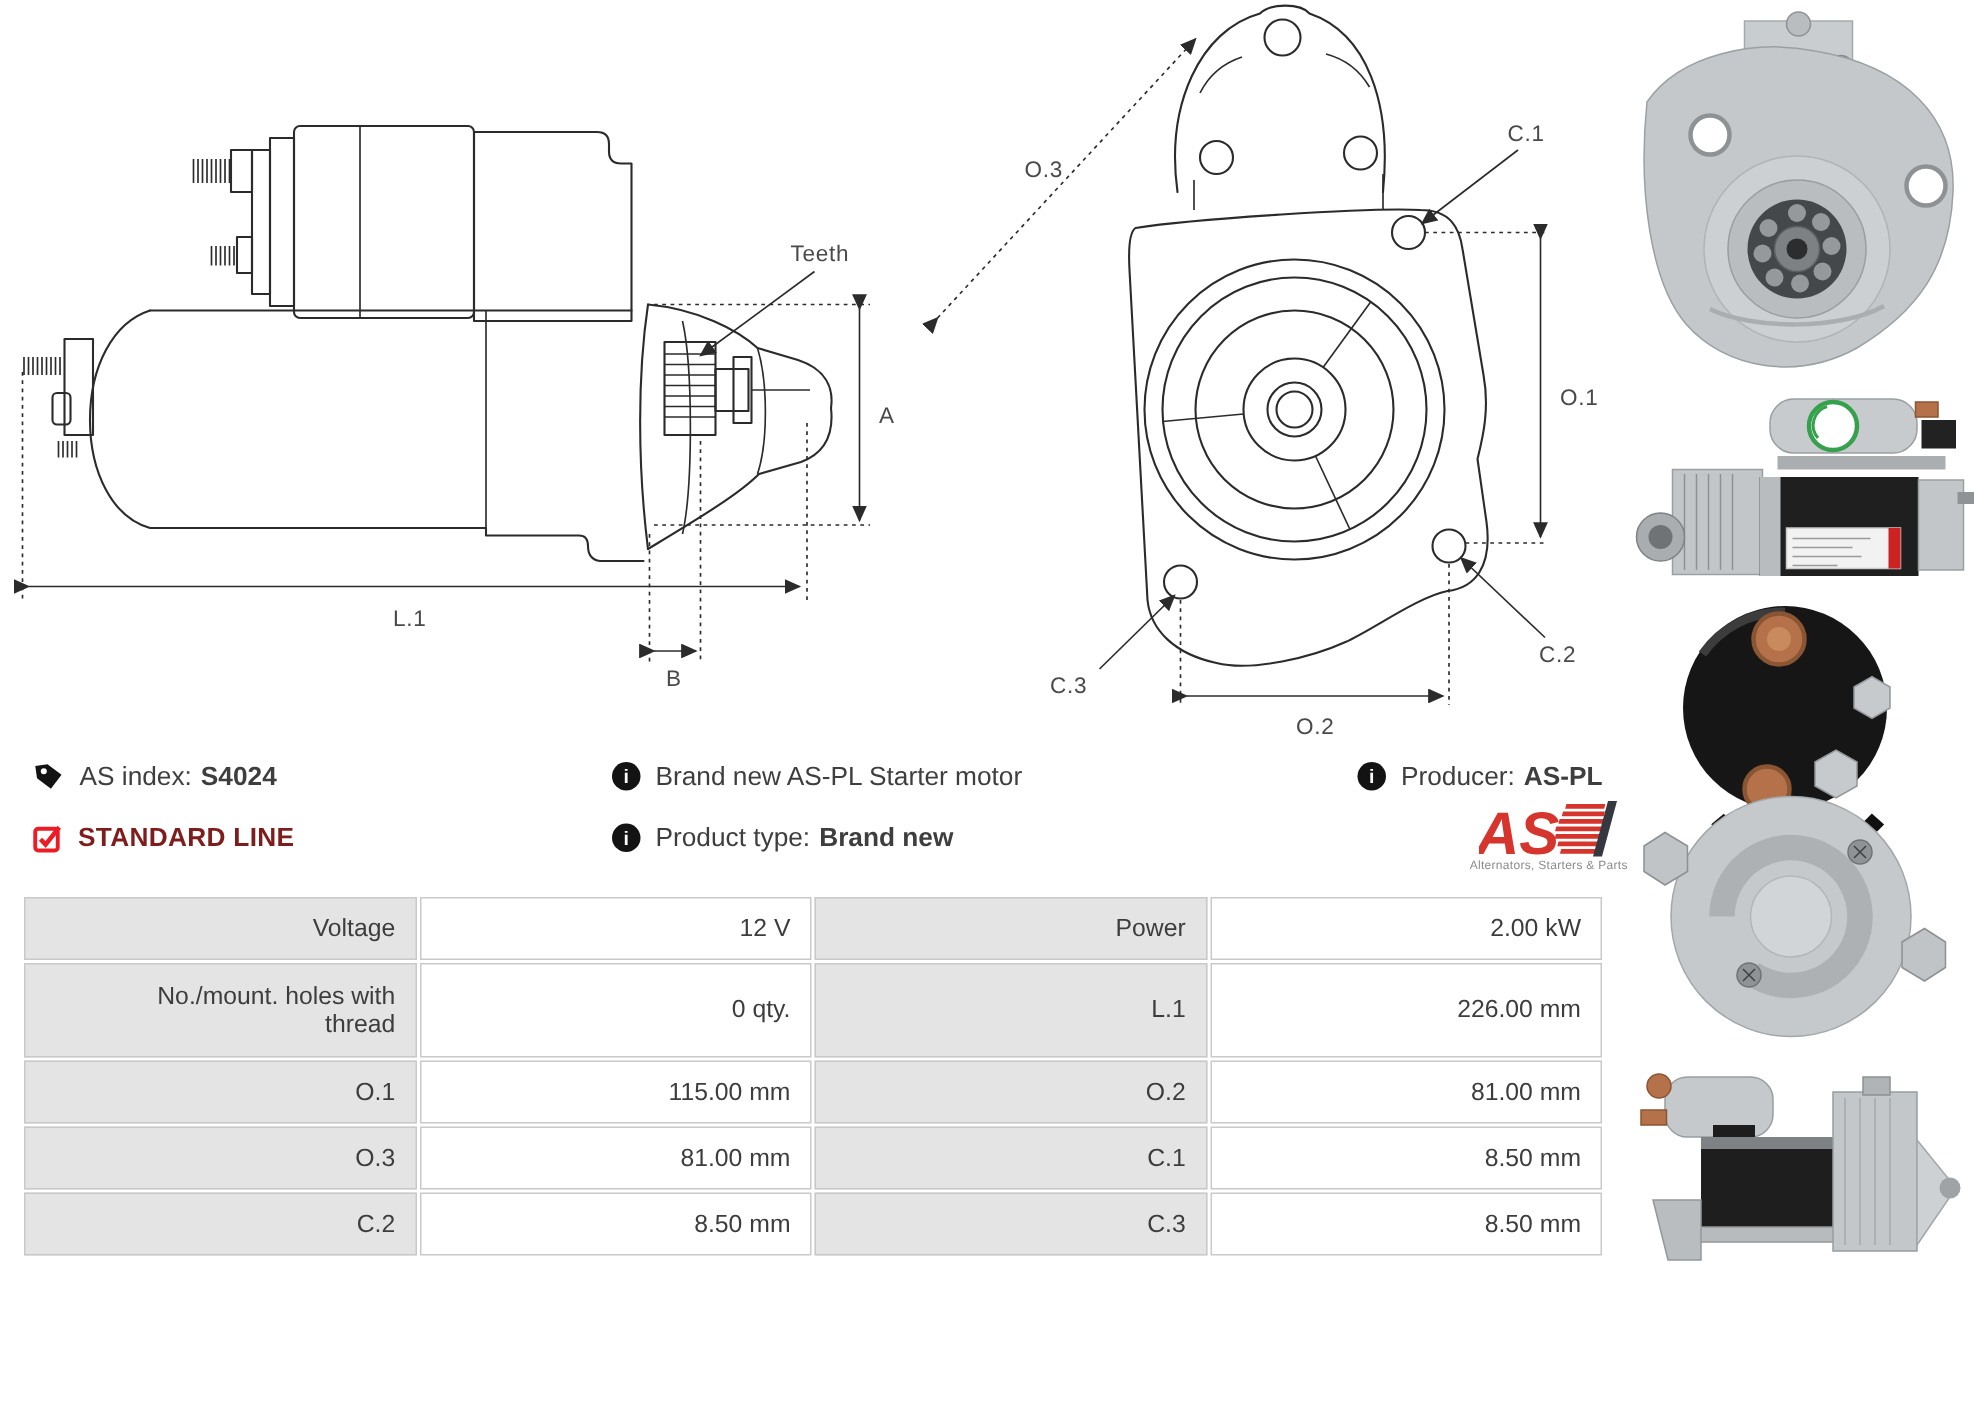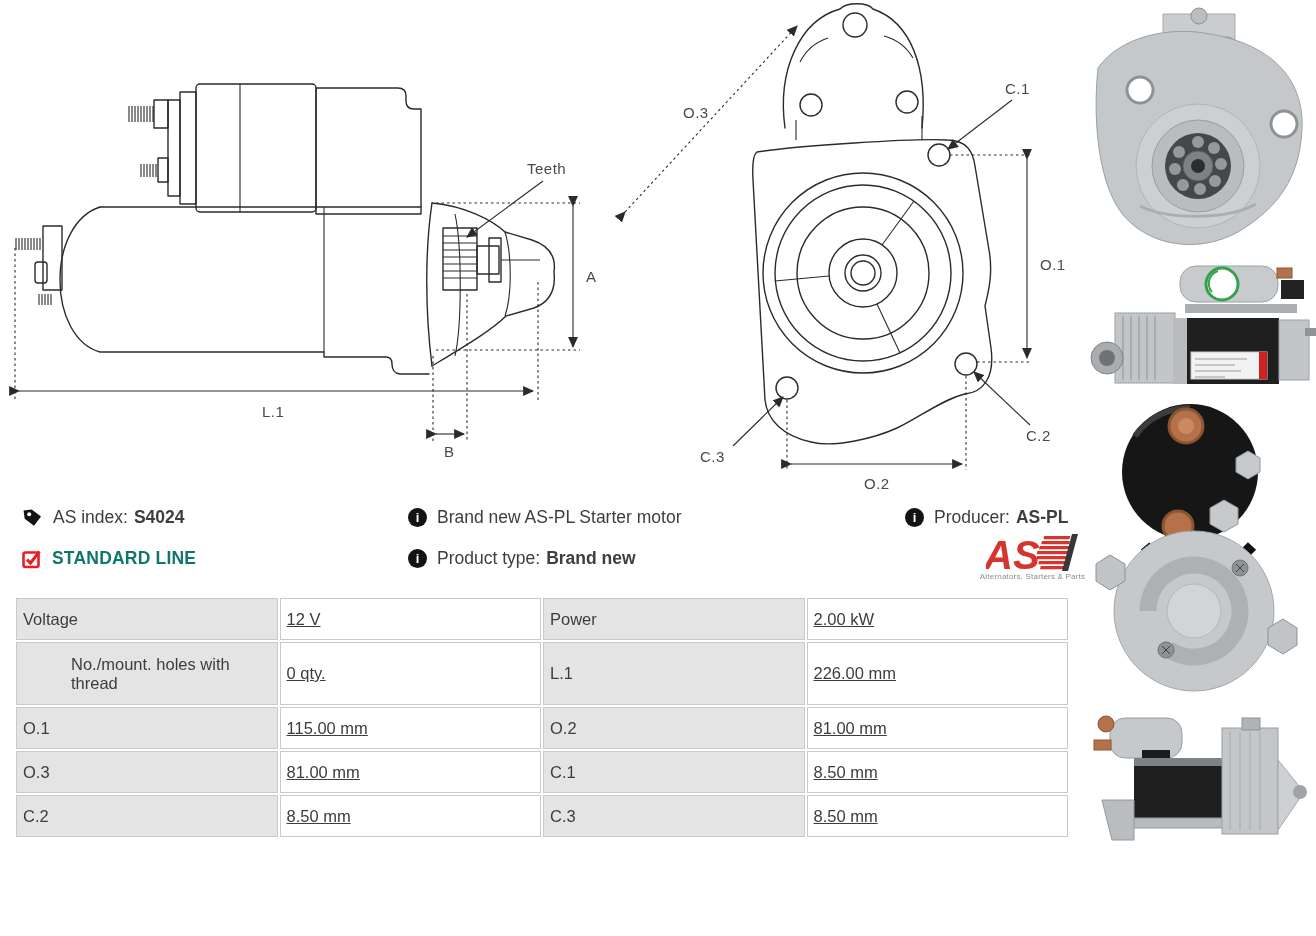--- a/index.html
+++ b/index.html
@@ -9,34 +9,34 @@
   .abs{position:absolute;}
   
   .draw-line{stroke:#2b2b2b;fill:none;stroke-width:1.4;stroke-linejoin:round;stroke-linecap:round;}
   .draw-thin{stroke:#2b2b2b;fill:none;stroke-width:1.1;}
   .dim-line{stroke:#2b2b2b;fill:none;stroke-width:1.1;}
   .dot-line{stroke:#2b2b2b;fill:none;stroke-width:1.1;stroke-dasharray:2.5 3;}
   .dim-text{font-family:"Liberation Sans",sans-serif;font-size:15px;fill:#4a4a4a;letter-spacing:.5px;}
   
   .info-line{position:absolute;display:flex;align-items:center;gap:10px;font-size:17.5px;color:#3e3e3e;white-space:nowrap;}
   .info-line .b{font-weight:bold;}
-  .standard-line{color:#0f766e;font-weight:bold;letter-spacing:.2px;}
+  .standard-line{color:#7f1d1d;font-weight:bold;letter-spacing:.2px;}
   .info-icon{display:inline-flex;align-items:center;justify-content:center;width:19px;height:19px;
              border-radius:50%;background:#131313;color:#fff;font-weight:bold;font-size:13px;flex:0 0 19px;}
   
   .logo{position:absolute;left:986px;top:529px;width:92px;height:58px;}
   .logo-tagline{position:absolute;left:960px;top:572px;width:145px;text-align:center;
                 font-size:8px;color:#8b8b8b;letter-spacing:.2px;}
   
   table.spec{position:absolute;left:14px;top:596px;width:1056px;border-collapse:separate;
              border-spacing:2px;table-layout:fixed;font-size:16.5px;color:#3d3d3d;}
   table.spec td{border:1px solid #c9c9c9;height:36px;padding:2px 13px 2px 6px;
-                vertical-align:middle;overflow:hidden;margin-left:24px;}
+                text-align:right;vertical-align:middle;overflow:hidden;margin-left:24px;}
   table.spec td.lbl{background:#e4e4e4;}
-  table.spec td.val{background:#ffffff;text-decoration:underline;}
+  table.spec td.val{background:#ffffff;}
   table.spec tr.tall td{height:57px;}
   table.spec tr.tall td.wrap{padding-left:54px;}
   
   .photo{position:absolute;cursor:pointer;}
 </style>
 </head>
 <body>
 
 <div class="page">
 

